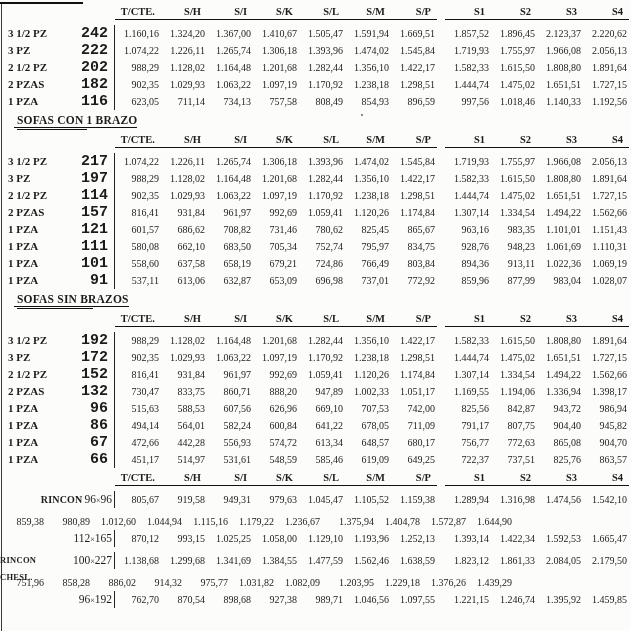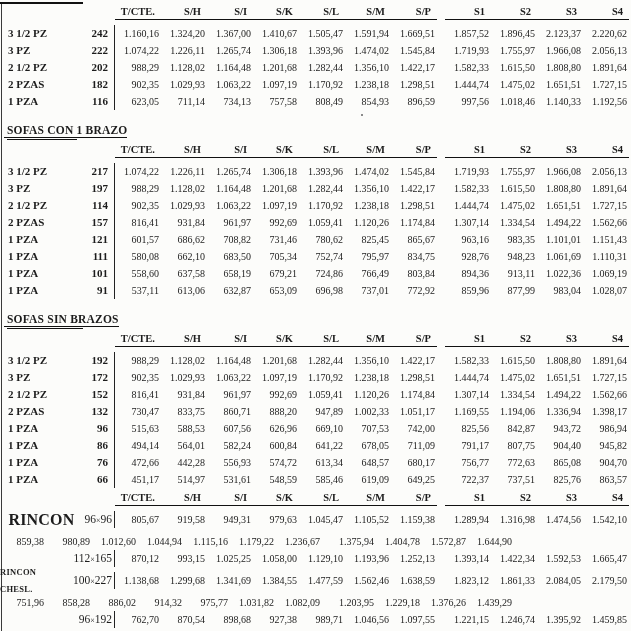--- a/index.html
+++ b/index.html
@@ -7,21 +7,21 @@
     width:631px;height:631px;overflow:hidden;position:relative;
     background:#fcfcfa;color:#1c1c1c;
     font-family:"Liberation Serif","DejaVu Serif",serif;
     -webkit-font-smoothing:antialiased;
   }
   #left-border{position:absolute;left:1px;top:2px;bottom:0;width:1px;background:#3a3a3a;}
   #cut-title-bar{position:absolute;left:0;top:2px;width:83px;height:2px;background:#111;}
   #artifact-dot{position:absolute;left:361px;top:114px;width:2px;height:2px;background:#666;border-radius:50%;}
   #doc{position:absolute;left:0;top:2px;width:613px;}
 
-  .section-title{margin-top:13px;height:17px;line-height:12px;padding-left:7px;}
+  .section-title{margin-top:3px;height:17px;line-height:12px;padding-left:17px;}
   .section-title .t{
     display:inline-block;font-size:11.5px;font-weight:700;letter-spacing:.2px;
     border-bottom:1.4px solid #111;padding-bottom:1px;margin-left:-3px;padding-left:3px;
   }
   .u2{height:1.4px;background:#111;margin-top:1px;}
   .sec-1 .u2{width:70px;}
   .sec-2 .u2{width:76px;}
   .sec-3 .u2{width:80px;}
 
   .head-row{display:flex;margin-top:3px;height:15px;line-height:13px;}
@@ -30,37 +30,37 @@
   .head-gap{width:8px;flex:none;}
   .col-header{
     width:46px;flex:none;text-align:right;padding-right:6px;box-sizing:border-box;
     font-size:10.5px;font-weight:700;
   }
 
   .rows{margin-top:5px;}
   .row{display:flex;height:17px;line-height:17px;}
   .left-cell{
     width:115px;flex:none;box-sizing:border-box;border-right:1.2px solid #222;
-    display:flex;align-items:center;line-height:17px;
+    display:flex;align-items:flex-start;line-height:17px;
   }
   .row-label{font-size:11px;font-weight:700;padding-left:8px;flex:1;}
-  .row-qty{font-size:11px;font-weight:700;text-align:right;padding-right:6px;width:46px;flex:none;}
+  .row-qty{font-size:15px;font-weight:700;text-align:right;padding-right:6px;width:46px;flex:none;font-family:Liberation Mono, monospace;}
   .cell{
     width:46px;flex:none;text-align:right;padding-right:2px;box-sizing:border-box;
     font-size:10px;
   }
   .cell-gap{width:8px;flex:none;}
 
   
   .sec-3 .row{height:17px;}
   .sec-3 .row.new-group{margin-top:5px;}
   .sec-3 .left-cell{justify-content:flex-end;}
-  .p-label{font-size:16px;font-weight:700;letter-spacing:.2px;}
+  .p-label{font-size:10px;font-weight:700;letter-spacing:.2px;}
   .p-label.small{font-size:8.5px;letter-spacing:.3px;}
-  .p-size{font-size:11.5px;font-weight:400;padding-left:2px;padding-right:2px;white-space:nowrap;margin-left:8px;}
+  .p-size{font-size:11.5px;font-weight:400;padding-left:2px;padding-right:2px;white-space:nowrap;}
   .p-size .xsign{font-size:8px;}
 </style>
 </head>
 <body>
 
 <div id="left-border"></div>
 <div id="cut-title-bar"></div>
 <div id="artifact-dot"></div>
 <div id="doc">
     <div class="price-section sec-0">
@@ -470,21 +470,21 @@
           <div class="cell">711,09</div>
           <div class="cell-gap"></div>
           <div class="cell">791,17</div>
           <div class="cell">807,75</div>
           <div class="cell">904,40</div>
           <div class="cell">945,82</div>
         </div>
         <div class="row">
           <div class="left-cell">
             <div class="row-label">1 PZA</div>
-            <div class="row-qty">76</div>
+            <div class="row-qty">67</div>
           </div>
           <div class="cell">472,66</div>
           <div class="cell">442,28</div>
           <div class="cell">556,93</div>
           <div class="cell">574,72</div>
           <div class="cell">613,34</div>
           <div class="cell">648,57</div>
           <div class="cell">680,17</div>
           <div class="cell-gap"></div>
           <div class="cell">756,77</div>

